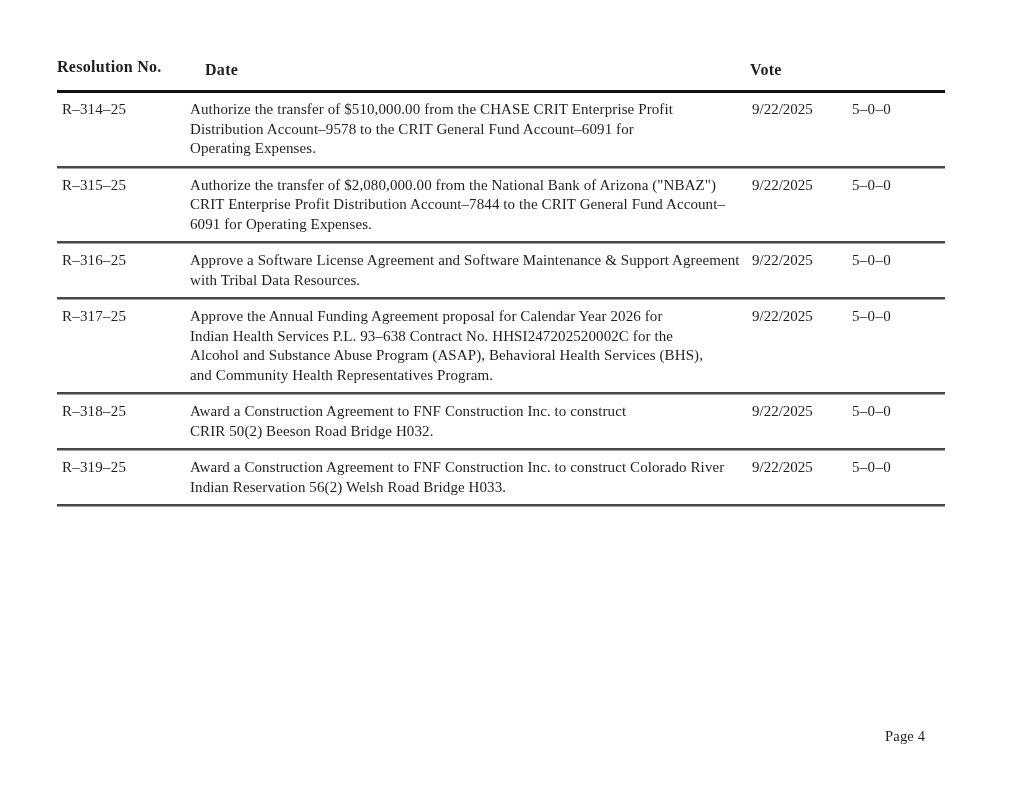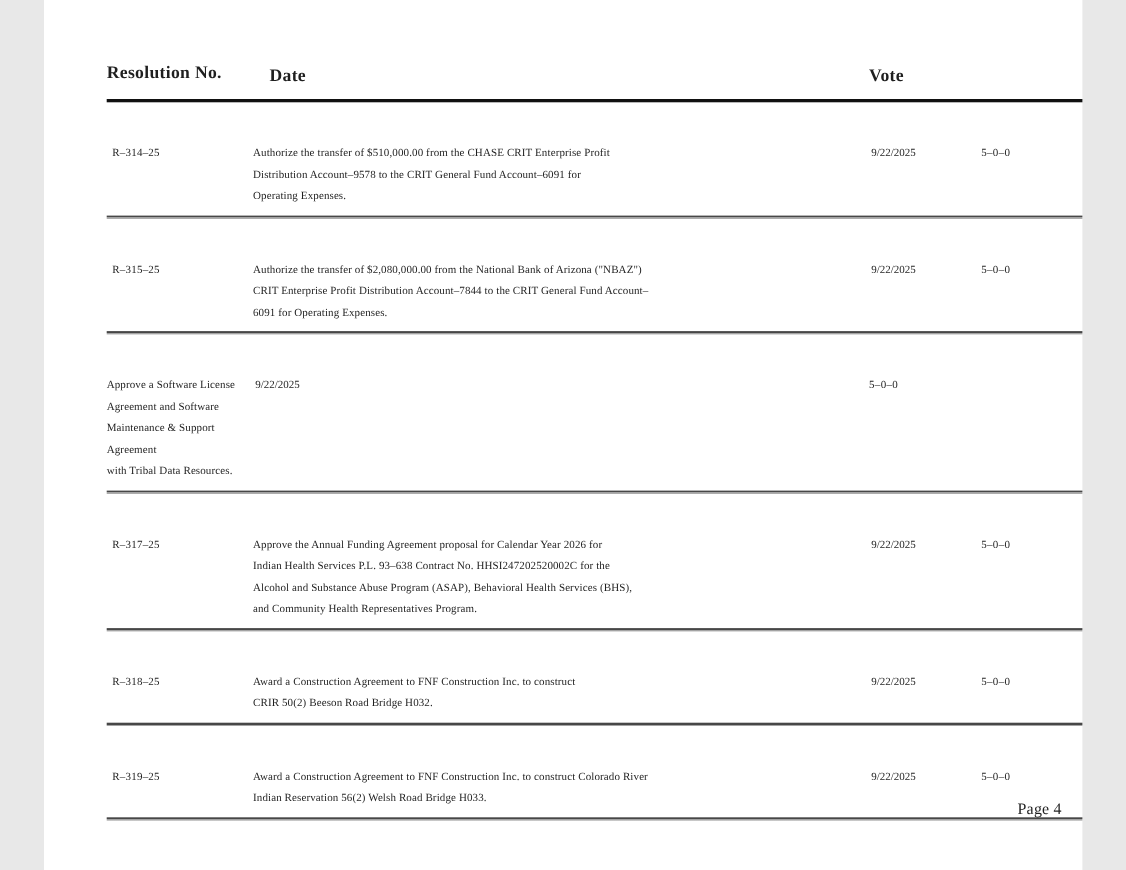--- a/index.html
+++ b/index.html
@@ -1,18 +1,18 @@
 <!DOCTYPE html>
 <html><head>
 <meta charset="utf-8">
 <style>
   html, body { margin: 0; padding: 0; background: #e8e8e8; }
   .page {
     position: relative;
-    width: 944px;
+    width: 1024px;
     height: 791px;
     background: #ffffff;
     font-family: "Liberation Serif", "DejaVu Serif", serif;
     color: #1f1f1f;
     overflow: hidden;
     margin: 0 auto;
   }
   .res-table {
     position: absolute;
     left: 57px;
@@ -29,23 +29,22 @@
   }
   .t-header .h-date { padding-left: 15px; padding-top: 3px; }
   .t-header .h-vote { padding-top: 3px; }
   .header-rule {
     height: 3px;
     background: #111111;
   }
   .t-row {
     display: grid;
     grid-template-columns: 133px 560px 102px 1fr;
-    font-size: 10px;
+    font-size: 15px;
     line-height: 19.5px;
-    margin-top: 30px;
   }
   .t-row > div { padding-top: 7px; padding-bottom: 7px; }
   .cell-res { padding-left: 5px; letter-spacing: 0.2px; }
   .cell-subject { white-space: pre-line; letter-spacing: 0.1px; }
   .cell-date { padding-left: 2px; }
   .cell-vote { letter-spacing: 0.3px; }
   .row-sep {
     height: 3px;
     background: linear-gradient(to bottom, #474747 0%, #474747 55%, #a3a3a3 55%, #a3a3a3 100%);
   }
@@ -86,20 +85,21 @@
       <div class="cell-res">R–315–25</div>
       <div class="cell-subject">Authorize the transfer of $2,080,000.00 from the National Bank of Arizona ("NBAZ")
 CRIT Enterprise Profit Distribution Account–7844 to the CRIT General Fund Account–
 6091 for Operating Expenses.</div>
       <div class="cell-date">9/22/2025</div>
       <div class="cell-vote">5–0–0</div>
     </div>
     <div class="row-sep"></div>
 
     <div class="t-row">
+      <div class="cell-res">R–316–25</div>
       <div class="cell-subject">Approve a Software License Agreement and Software Maintenance &amp; Support Agreement
 with Tribal Data Resources.</div>
       <div class="cell-date">9/22/2025</div>
       <div class="cell-vote">5–0–0</div>
     </div>
     <div class="row-sep"></div>
 
     <div class="t-row">
       <div class="cell-res">R–317–25</div>
       <div class="cell-subject">Approve the Annual Funding Agreement proposal for Calendar Year 2026 for

